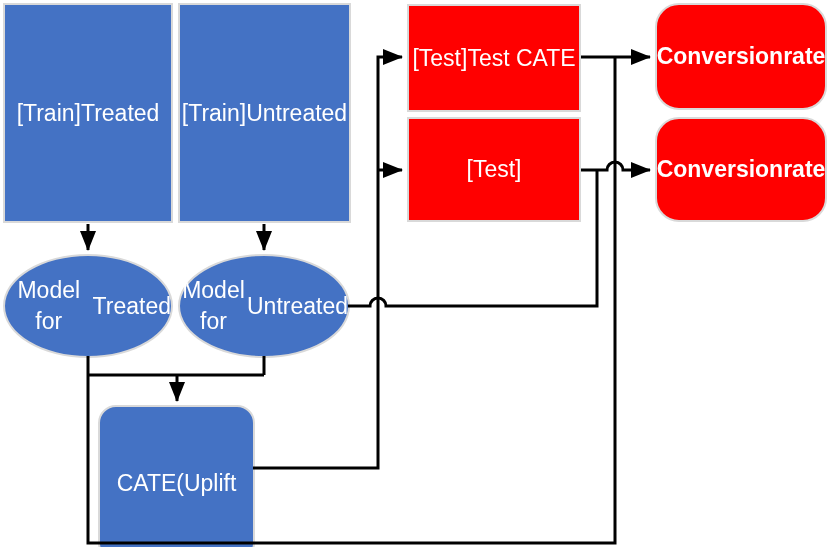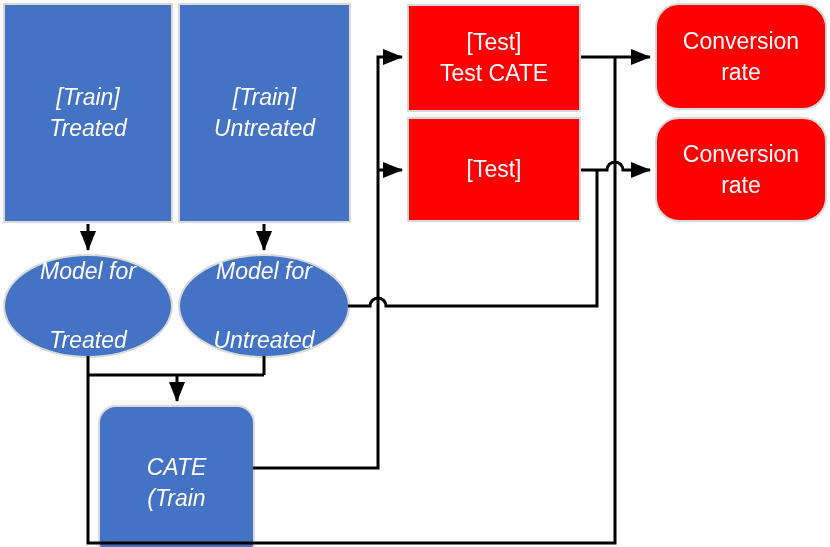--- a/index.html
+++ b/index.html
@@ -12,32 +12,32 @@
     width: 830px;
     height: 547px;
     background: var(--background, #fff);
     font-family: "Liberation Sans", sans-serif;
     overflow: hidden;
   }
   .node {
     position: absolute;
     box-sizing: border-box;
     display: flex;
-    flex-direction: column;
+    flex-direction: row;
     justify-content: center;
     align-items: center;
     text-align: center;
     color: var(--text-white, #fff);
     font-size: 23px;
     line-height: 31px;
     border: 2px solid var(--shape-border, #d9d9d9);
   }
-  .blue { background: var(--shape-blue, #4472C4); font-style: italic; }
+  .blue { background: var(--shape-blue, #4472C4); }
   .red  { background: var(--shape-red, #FF0000); }
-  .rounded-lg { border-radius: 24px; }
+  .rounded-lg { border-radius: 24px; font-weight: bold; }
   .rounded-md { border-radius: 18px; }
   .ellipse { border-radius: 50%; justify-content: space-between; }
   .connectors {
     position: absolute;
     left: 0;
     top: 0;
     pointer-events: none;
   }
   .edge {
     stroke: var(--connector, #000);
@@ -85,21 +85,21 @@
     <div>Treated</div>
   </div>
 
   <div class="node blue ellipse" style="left:178px; top:254px; width:172px; height:104px;">
     <div>Model for</div>
     <div>Untreated</div>
   </div>
 
   <div class="node blue rounded-md" style="left:98px; top:405px; width:157px; height:156px;">
     <div>CATE</div>
-    <div>(Train</div>
+    <div>(Uplift</div>
   </div>
 
   <svg class="connectors" width="830" height="547" viewBox="0 0 830 547">
     <defs>
       <marker id="arrow" markerUnits="userSpaceOnUse" markerWidth="20" markerHeight="16" refX="19" refY="8" orient="auto">
         <path class="arrowhead" d="M0,0 L20,8 L0,16 Z"></path>
       </marker>
     </defs>
 
     <path class="edge" d="M88,224 V250" marker-end="url(#arrow)"></path>

